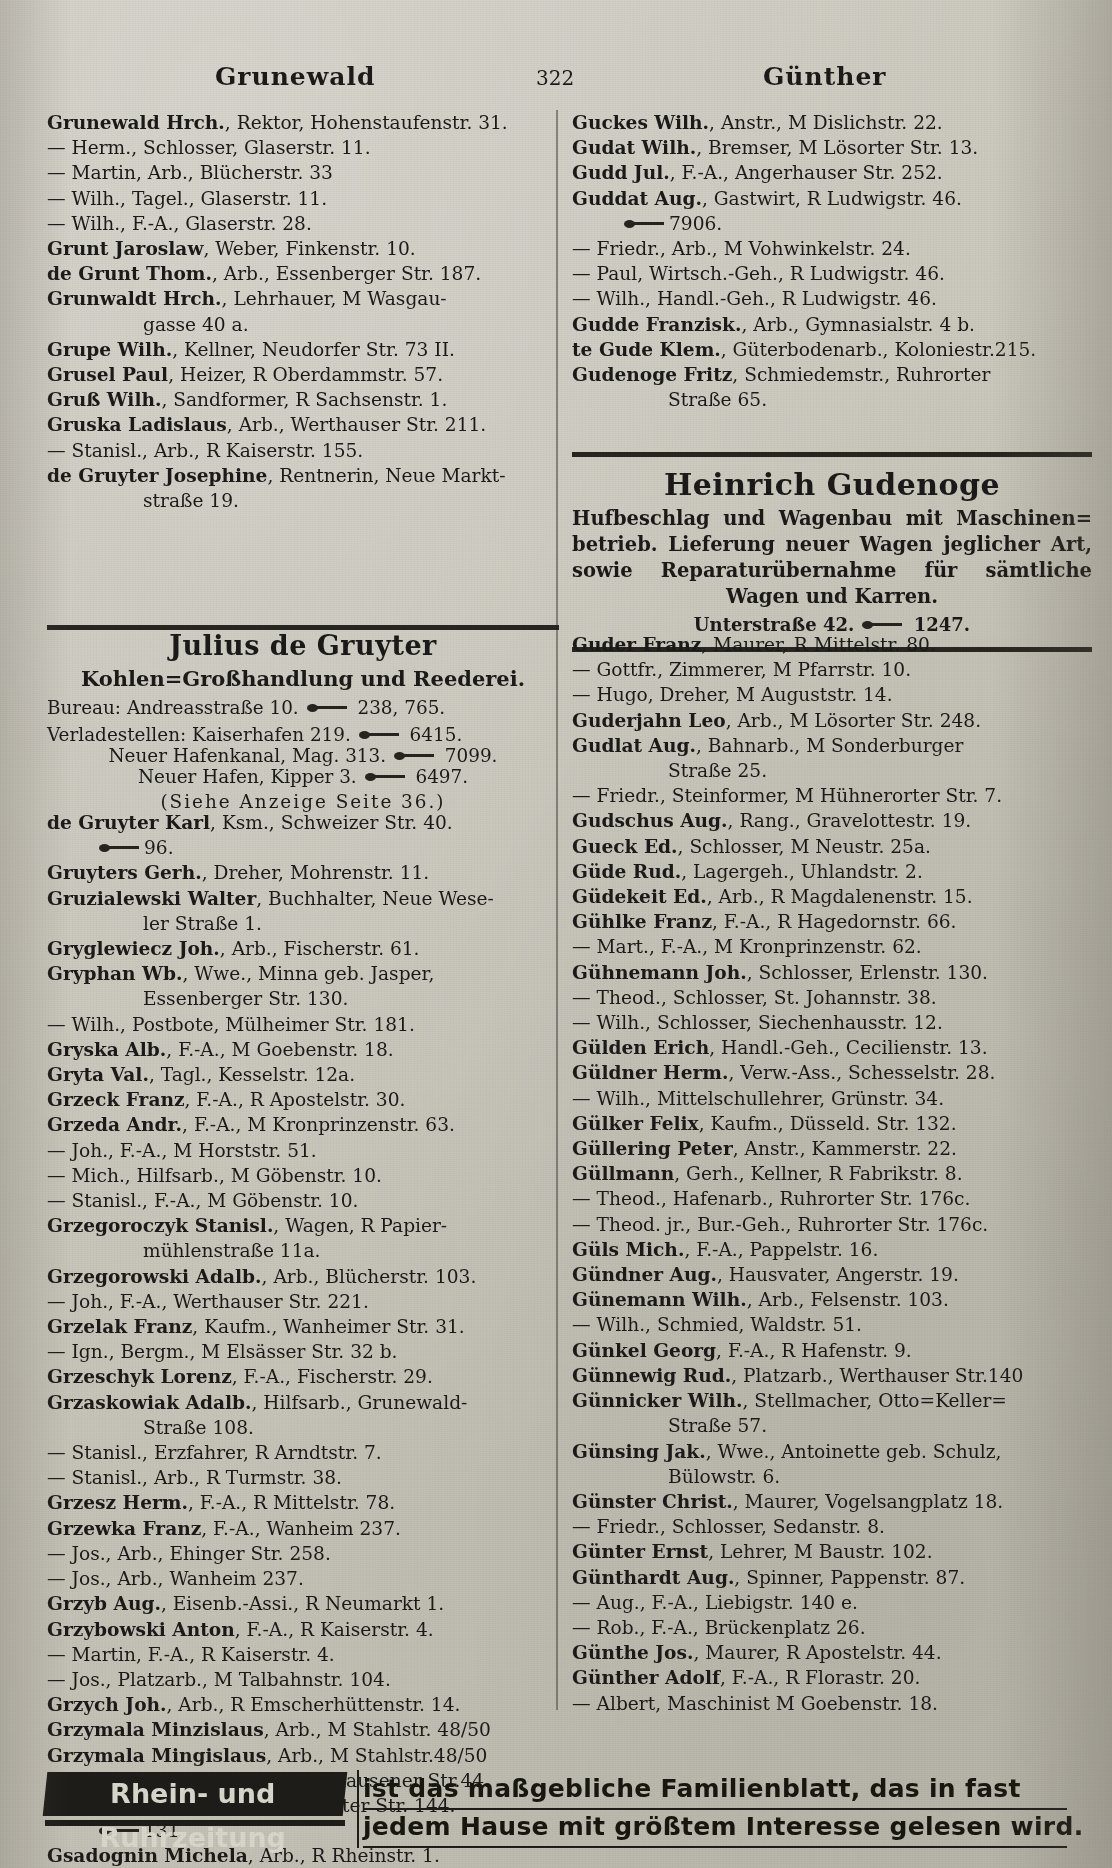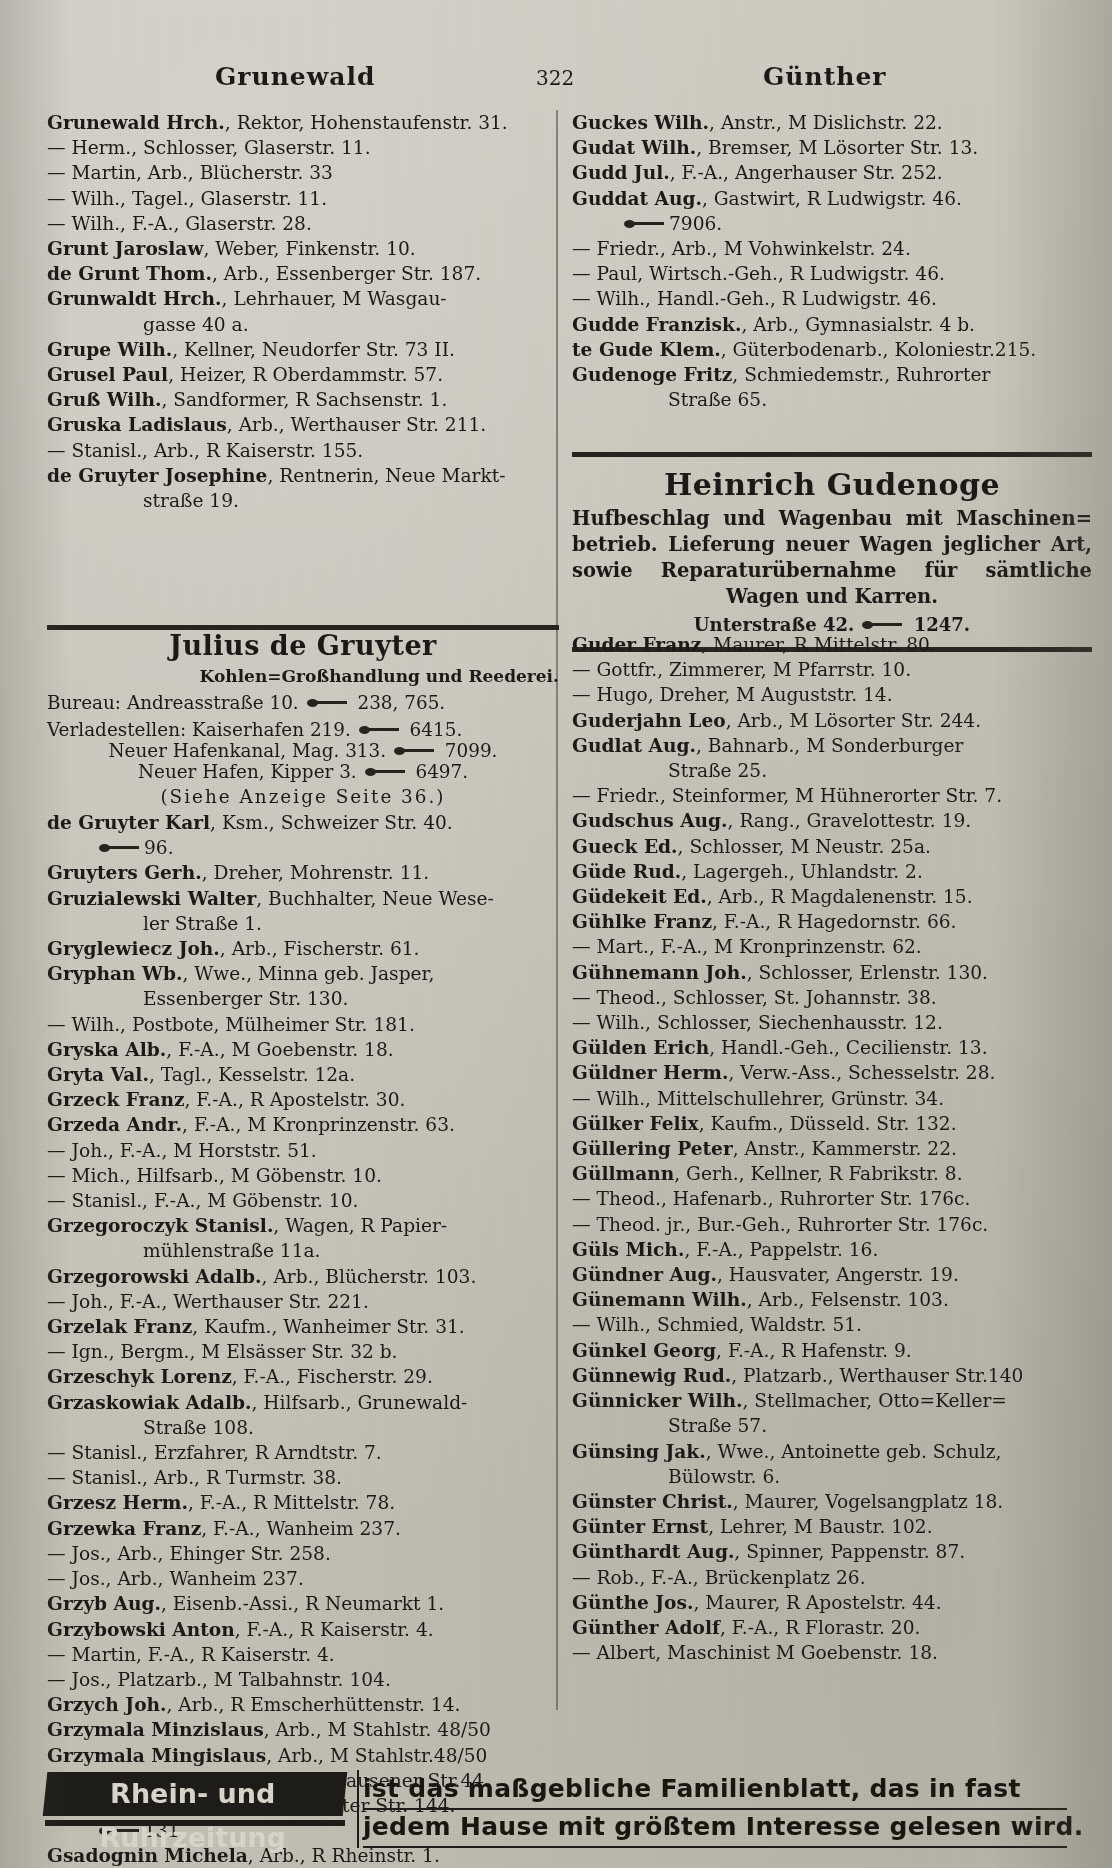--- a/index.html
+++ b/index.html
@@ -49,21 +49,21 @@
   .phone{display:inline-block;position:relative;width:40px;height:11px;vertical-align:middle;margin:0 5px 3px 2px;}
   .phone:before{content:"";position:absolute;left:0;top:2px;width:11px;height:8px;border-radius:50%;background:#25241f;}
   .phone:after{content:"";position:absolute;left:9px;top:4px;width:31px;height:3px;background:#25241f;}
 
   
   .ad{position:absolute;text-align:center;}
   .ad-rule{height:5px;background:#26251f;}
 
   .ad-left{left:47px;top:625px;width:512px;}
   .ad-left .ad-t{font-size:27px;font-weight:bold;letter-spacing:.5px;margin-top:0;}
-  .ad-left .ad-s{font-size:17px;font-weight:bold;margin-top:5px;text-align:right;}
+  .ad-left .ad-s{font-size:21px;font-weight:bold;margin-top:5px;}
   .ad-left .ad-l{font-size:18.4px;text-align:left;margin-top:6px;white-space:nowrap;}
   .ad-left .ad-c{font-size:18.4px;text-align:center;white-space:nowrap;}
   .ad-left .ad-note{font-size:18.4px;text-align:center;letter-spacing:2px;margin-top:4px;}
 
   .ad-right{left:572px;top:452px;width:520px;}
   .ad-right .ad-t{font-size:30px;font-weight:bold;letter-spacing:.5px;margin-top:10px;margin-bottom:4px;}
   .ad-right .ad-b{font-size:19.5px;font-weight:bold;line-height:26px;text-align:justify;text-align-last:center;}
   .ad-right .ad-addr{font-size:18px;font-weight:bold;margin-top:4px;}
 
   
@@ -217,21 +217,21 @@
       <span class="phone"></span>
       <span>1247.</span>
     </div>
     <div class="ad-rule" style="margin-top:12px;"></div>
   </div>
 
   <div class="col col-right" id="rightcol2" style="top:632px;">
       <span class="e"><b>Guder Franz</b><span>, Maurer, R Mittelstr. 80.</span></span>
       <span class="e">— Gottfr., Zimmerer, M Pfarrstr. 10.</span>
       <span class="e">— Hugo, Dreher, M Auguststr. 14.</span>
-      <span class="e"><b>Guderjahn Leo</b><span>, Arb., M Lösorter Str. 244.</span></span>
+      <span class="e"><b>Guderjahn Leo</b><span>, Arb., M Lösorter Str. 248.</span></span>
       <span class="e"><b>Gudlat Aug.</b><span>, Bahnarb., M Sonderburger</span></span>
       <span class="ind2">Straße 25.</span>
       <span class="e">— Friedr., Steinformer, M Hühnerorter Str. 7.</span>
       <span class="e"><b>Gudschus Aug.</b><span>, Rang., Gravelottestr. 19.</span></span>
       <span class="e"><b>Gueck Ed.</b><span>, Schlosser, M Neustr. 25a.</span></span>
       <span class="e"><b>Güde Rud.</b><span>, Lagergeh., Uhlandstr. 2.</span></span>
       <span class="e"><b>Güdekeit Ed.</b><span>, Arb., R Magdalenenstr. 15.</span></span>
       <span class="e"><b>Gühlke Franz</b><span>, F.-A., R Hagedornstr. 66.</span></span>
       <span class="e">— Mart., F.-A., M Kronprinzenstr. 62.</span>
       <span class="e"><b>Gühnemann Joh.</b><span>, Schlosser, Erlenstr. 130.</span></span>
@@ -249,22 +249,24 @@
       <span class="e"><b>Gündner Aug.</b><span>, Hausvater, Angerstr. 19.</span></span>
       <span class="e"><b>Günemann Wilh.</b><span>, Arb., Felsenstr. 103.</span></span>
       <span class="e">— Wilh., Schmied, Waldstr. 51.</span>
       <span class="e"><b>Günkel Georg</b><span>, F.-A., R Hafenstr. 9.</span></span>
       <span class="e"><b>Günnewig Rud.</b><span>, Platzarb., Werthauser Str.140</span></span>
       <span class="e"><b>Günnicker Wilh.</b><span>, Stellmacher, Otto=Keller=</span></span>
       <span class="ind2">Straße 57.</span>
       <span class="e"><b>Günsing Jak.</b><span>, Wwe., Antoinette geb. Schulz,</span></span>
       <span class="ind2">Bülowstr. 6.</span>
       <span class="e"><b>Günster Christ.</b><span>, Maurer, Vogelsangplatz 18.</span></span>
+      <span class="e">— Friedr., Schlosser, Sedanstr. 8.</span>
       <span class="e"><b>Günter Ernst</b><span>, Lehrer, M Baustr. 102.</span></span>
       <span class="e"><b>Günthardt Aug.</b><span>, Spinner, Pappenstr. 87.</span></span>
+      <span class="e">— Aug., F.-A., Liebigstr. 140 e.</span>
       <span class="e">— Rob., F.-A., Brückenplatz 26.</span>
       <span class="e"><b>Günthe Jos.</b><span>, Maurer, R Apostelstr. 44.</span></span>
       <span class="e"><b>Günther Adolf</b><span>, F.-A., R Florastr. 20.</span></span>
       <span class="e">— Albert, Maschinist M Goebenstr. 18.</span>
     </div>
 
   <div class="footer">
     <div class="fl"><span>Rhein- und Ruhrzeitung</span></div>
     <div class="fbar"></div>
     <div class="fr-vert"></div>

